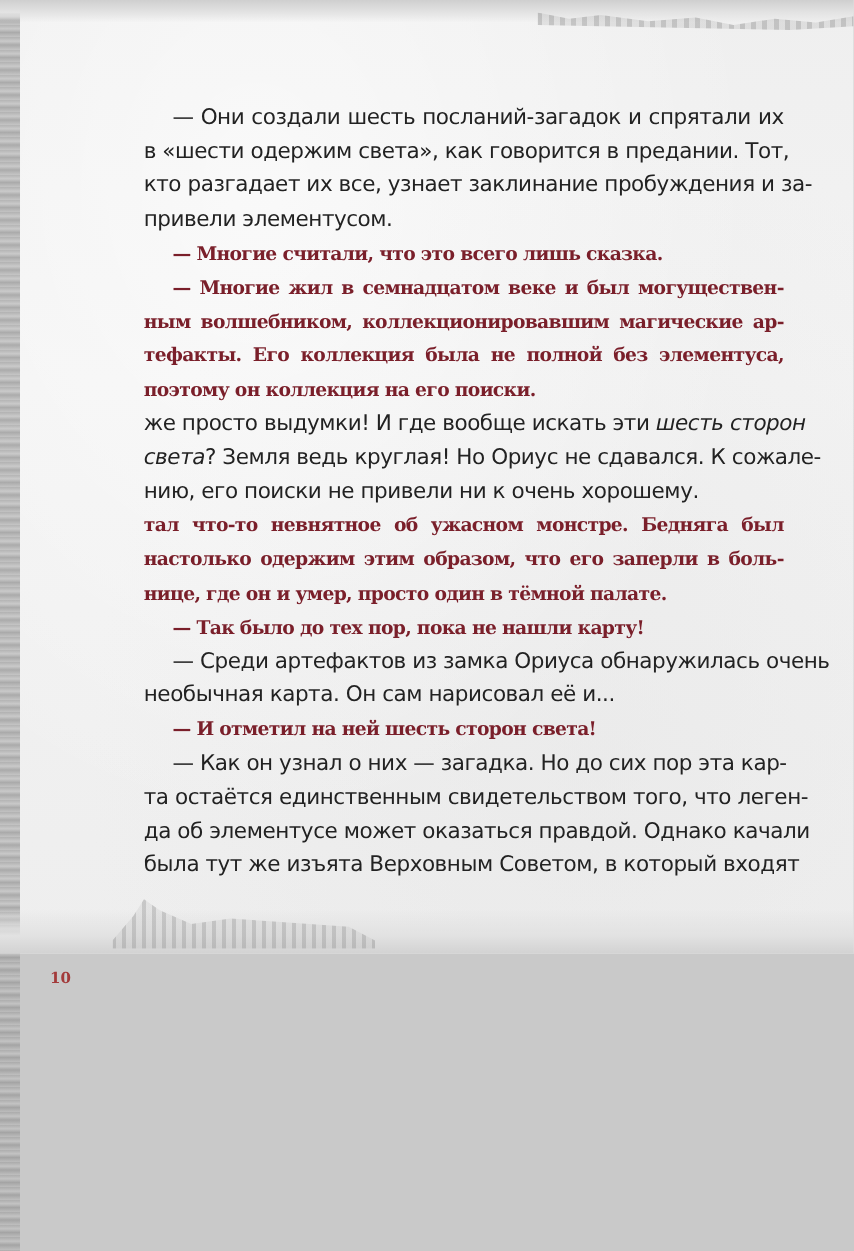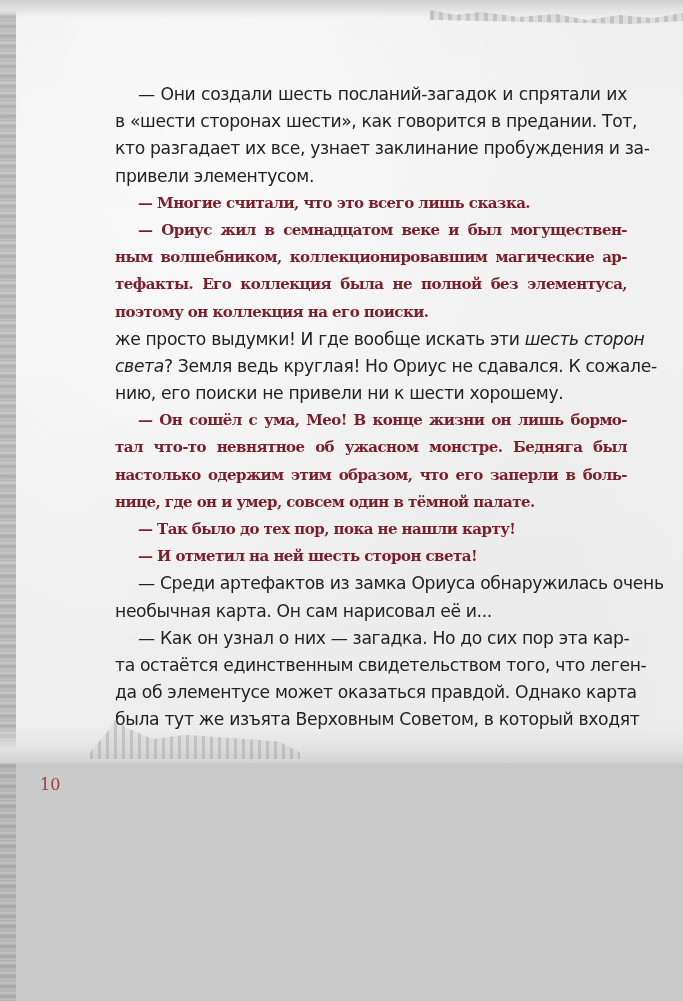--- a/index.html
+++ b/index.html
@@ -46,85 +46,84 @@
     height: 27.2px; line-height: 27.2px; font-size: 17.2px;
     white-space: nowrap; text-align: justify; text-align-last: justify;
   }
   .line.last { text-align-last: left; }
   .line.indent { padding-left: 23px; }
   .narr { font-family: "DejaVu Sans", sans-serif; color: #222222; letter-spacing: -0.35px; }
   .dial { font-family: "DejaVu Serif", serif; color: #7a1f2a; font-weight: bold; letter-spacing: -0.55px; font-size: 15px; }
   .italic { font-style: italic; margin-top: 11px; }
   .page-number {
     position: absolute; left: 40px; top: 775px;
-    font-family: "DejaVu Serif", serif; font-weight: normal; font-size: 16px;
+    font-family: "DejaVu Serif", serif; font-weight: bold; font-size: 12px;
     color: #a33a3a;
   }
 </style>
 </head>
 <body>
 
 <div class="page">
   <div class="edge-left"></div>
   <div class="edge-top"></div>
   <div class="edge-top-stain"></div>
   <div class="edge-bottom"></div>
   <div class="edge-bottom-stain"></div>
 
   <div class="text-block">
 
     <div class="para">
       <div class="line narr indent">— Они создали шесть посланий-загадок и спрятали их</div>
-      <div class="line narr">в «шести сторонах шести», как говорится в предании. Тот,</div>
+      <div class="line narr">в «шести одержим света», как говорится в предании. Тот,</div>
       <div class="line narr">кто разгадает их все, узнает заклинание пробуждения и за-</div>
       <div class="line narr last">привели элементусом.</div>
     </div>
 
     <div class="para">
       <div class="line dial indent last">— Многие считали, что это всего лишь сказка.</div>
     </div>
 
 
     <div class="para">
-      <div class="line dial indent">— Ориус жил в семнадцатом веке и был могуществен-</div>
+      <div class="line dial indent">— Многие жил в семнадцатом веке и был могуществен-</div>
       <div class="line dial">ным волшебником, коллекционировавшим магические ар-</div>
       <div class="line dial">тефакты. Его коллекция была не полной без элементуса,</div>
       <div class="line dial last">поэтому он коллекция на его поиски.</div>
     </div>
 
     <div class="para">
       <div class="line narr"><span>же просто выдумки! И где вообще искать эти </span><span class="italic">шесть сторон</span></div>
       <div class="line narr"><span class="italic">света</span><span>? Земля ведь круглая! Но Ориус не сдавался. К сожале-</span></div>
-      <div class="line narr last">нию, его поиски не привели ни к шести хорошему.</div>
+      <div class="line narr last">нию, его поиски не привели ни к очень хорошему.</div>
     </div>
 
     <div class="para">
-      <div class="line dial indent">— Он сошёл с ума, Мео! В конце жизни он лишь бормо-</div>
       <div class="line dial">тал что-то невнятное об ужасном монстре. Бедняга был</div>
       <div class="line dial">настолько одержим этим образом, что его заперли в боль-</div>
-      <div class="line dial last">нице, где он и умер, совсем один в тёмной палате.</div>
+      <div class="line dial last">нице, где он и умер, просто один в тёмной палате.</div>
     </div>
 
 
     <div class="para">
       <div class="line dial indent last">— Так было до тех пор, пока не нашли карту!</div>
     </div>
 
     <div class="para">
-      <div class="line dial indent last">— И отметил на ней шесть сторон света!</div>
-    </div>
-
-    <div class="para">
       <div class="line narr indent">— Среди артефактов из замка Ориуса обнаружилась очень</div>
       <div class="line narr last">необычная карта. Он сам нарисовал её и...</div>
     </div>
 
     <div class="para">
+      <div class="line dial indent last">— И отметил на ней шесть сторон света!</div>
+    </div>
+
+    <div class="para">
       <div class="line narr indent">— Как он узнал о них — загадка. Но до сих пор эта кар-</div>
       <div class="line narr">та остаётся единственным свидетельством того, что леген-</div>
-      <div class="line narr">да об элементусе может оказаться правдой. Однако карта</div>
+      <div class="line narr">да об элементусе может оказаться правдой. Однако качали</div>
       <div class="line narr">была тут же изъята Верховным Советом, в который входят</div>
     </div>
 
   </div>
 
   <div class="page-number">10</div>
 </div>
 
 </body></html>

